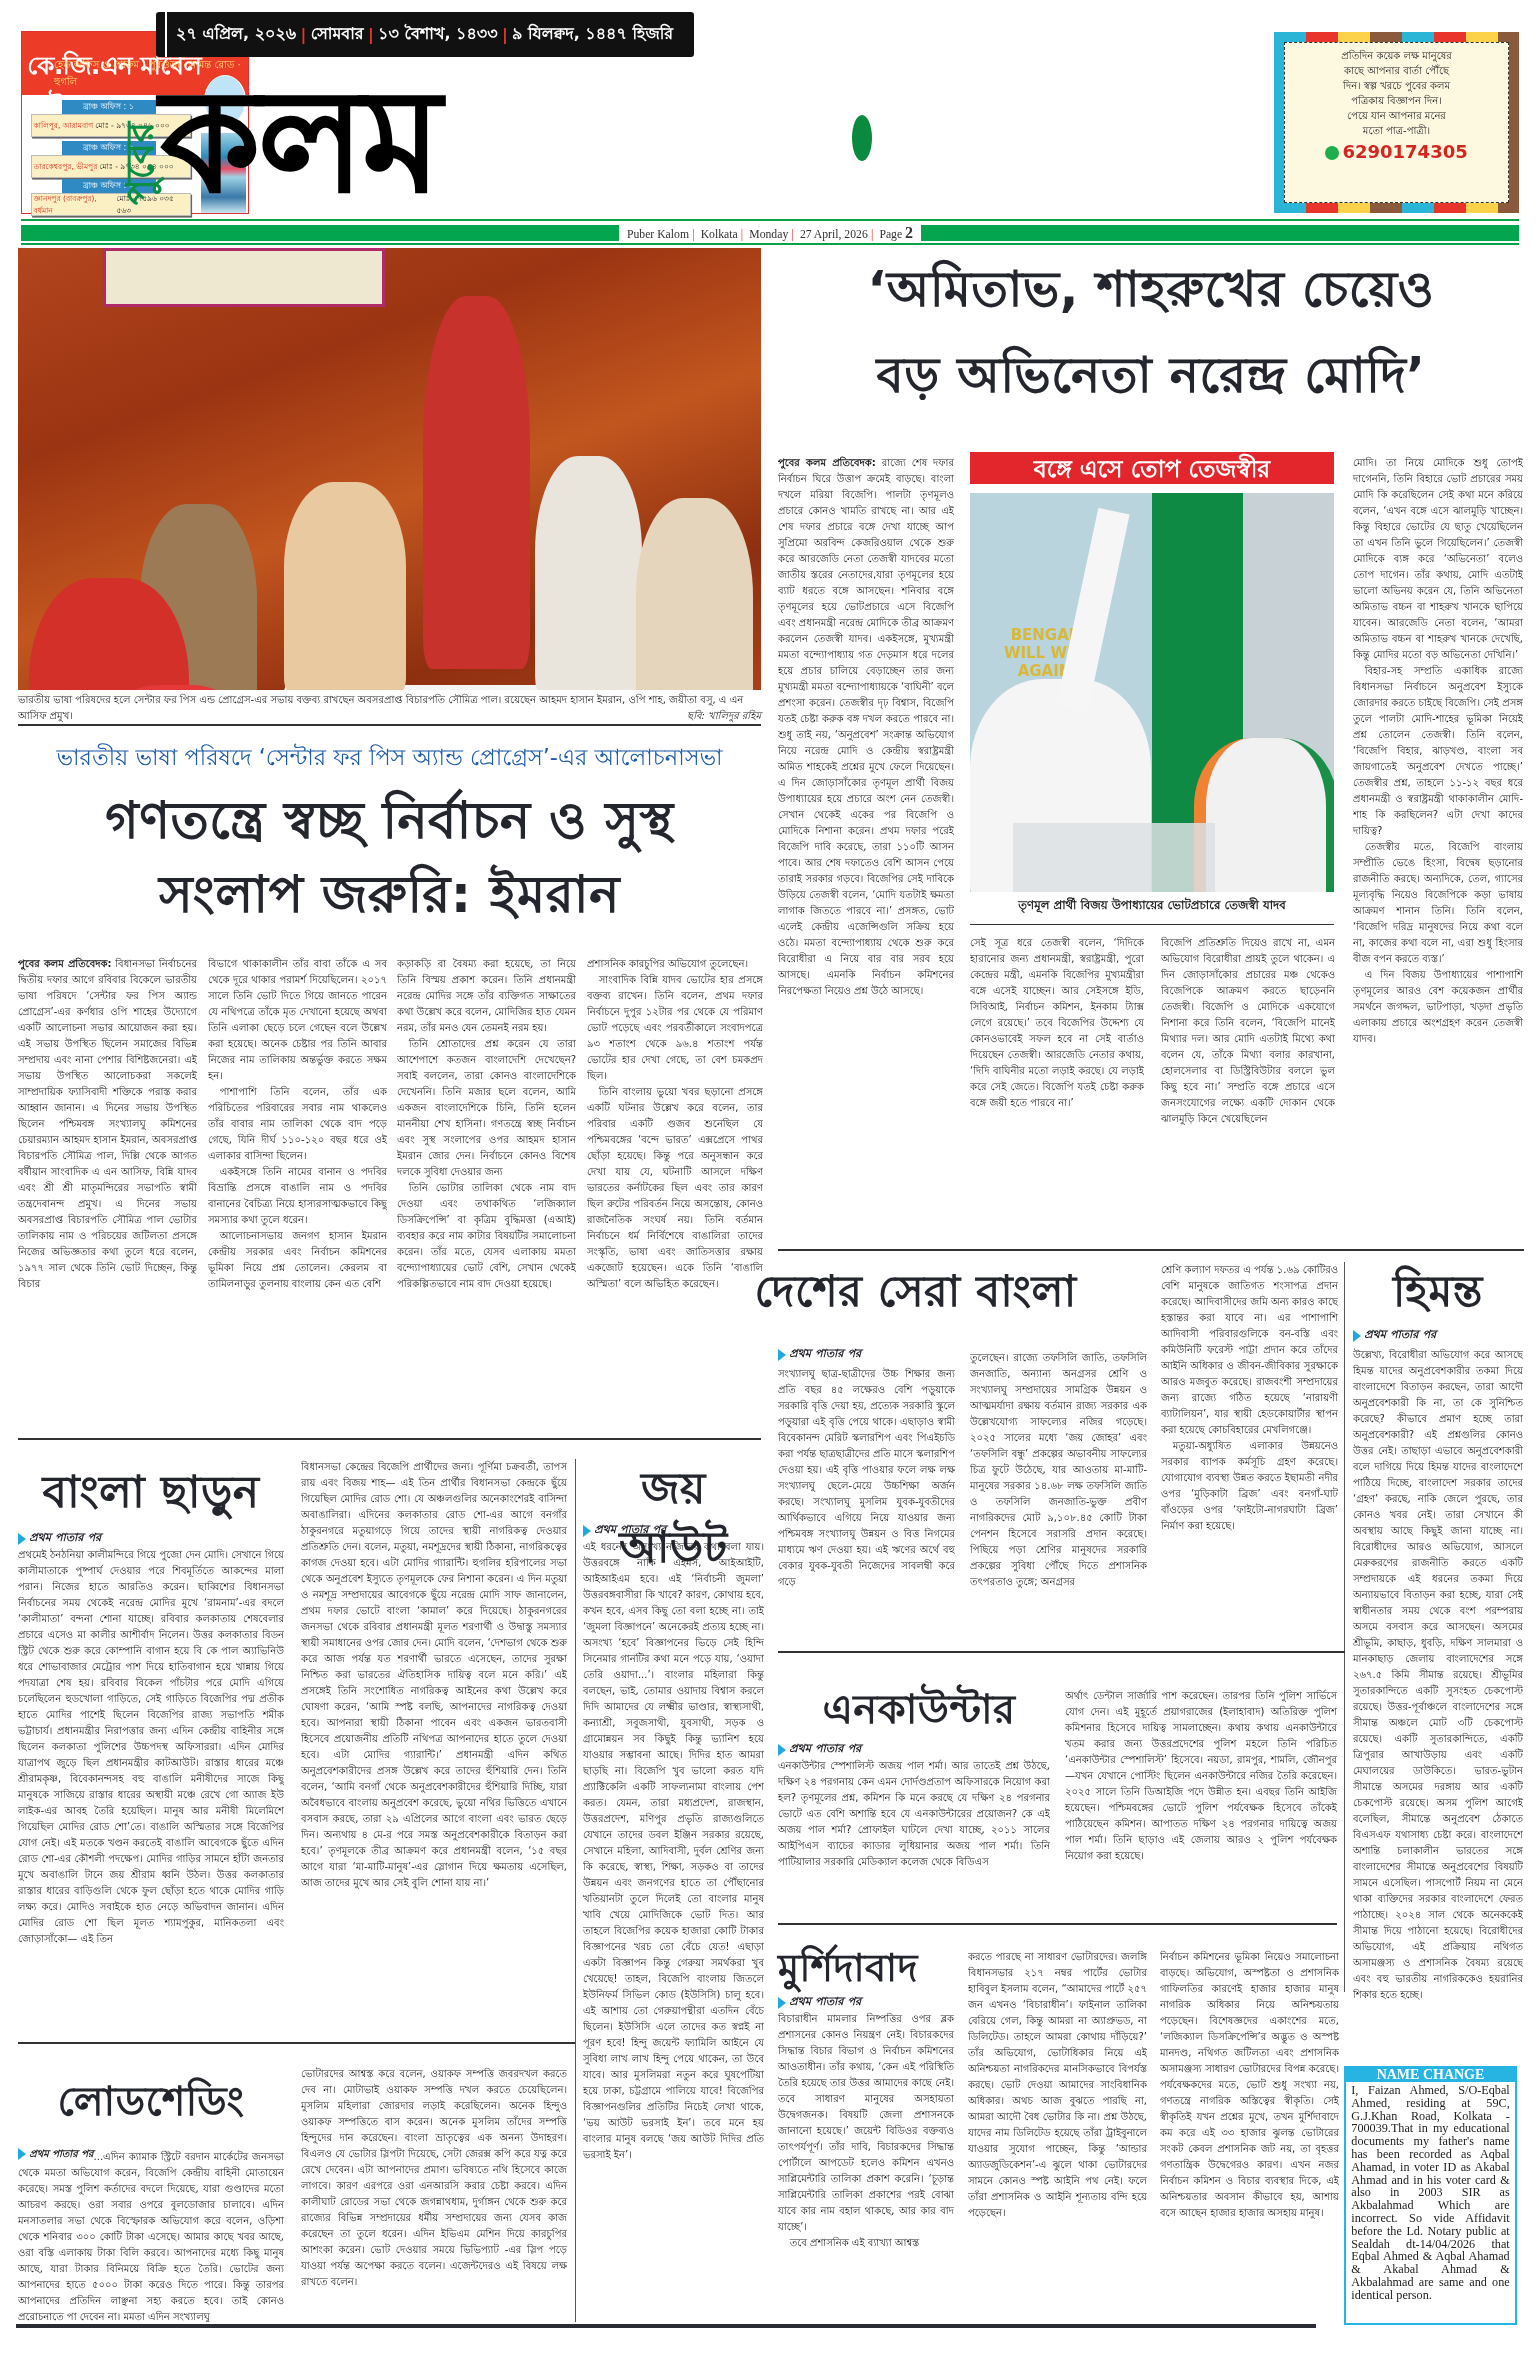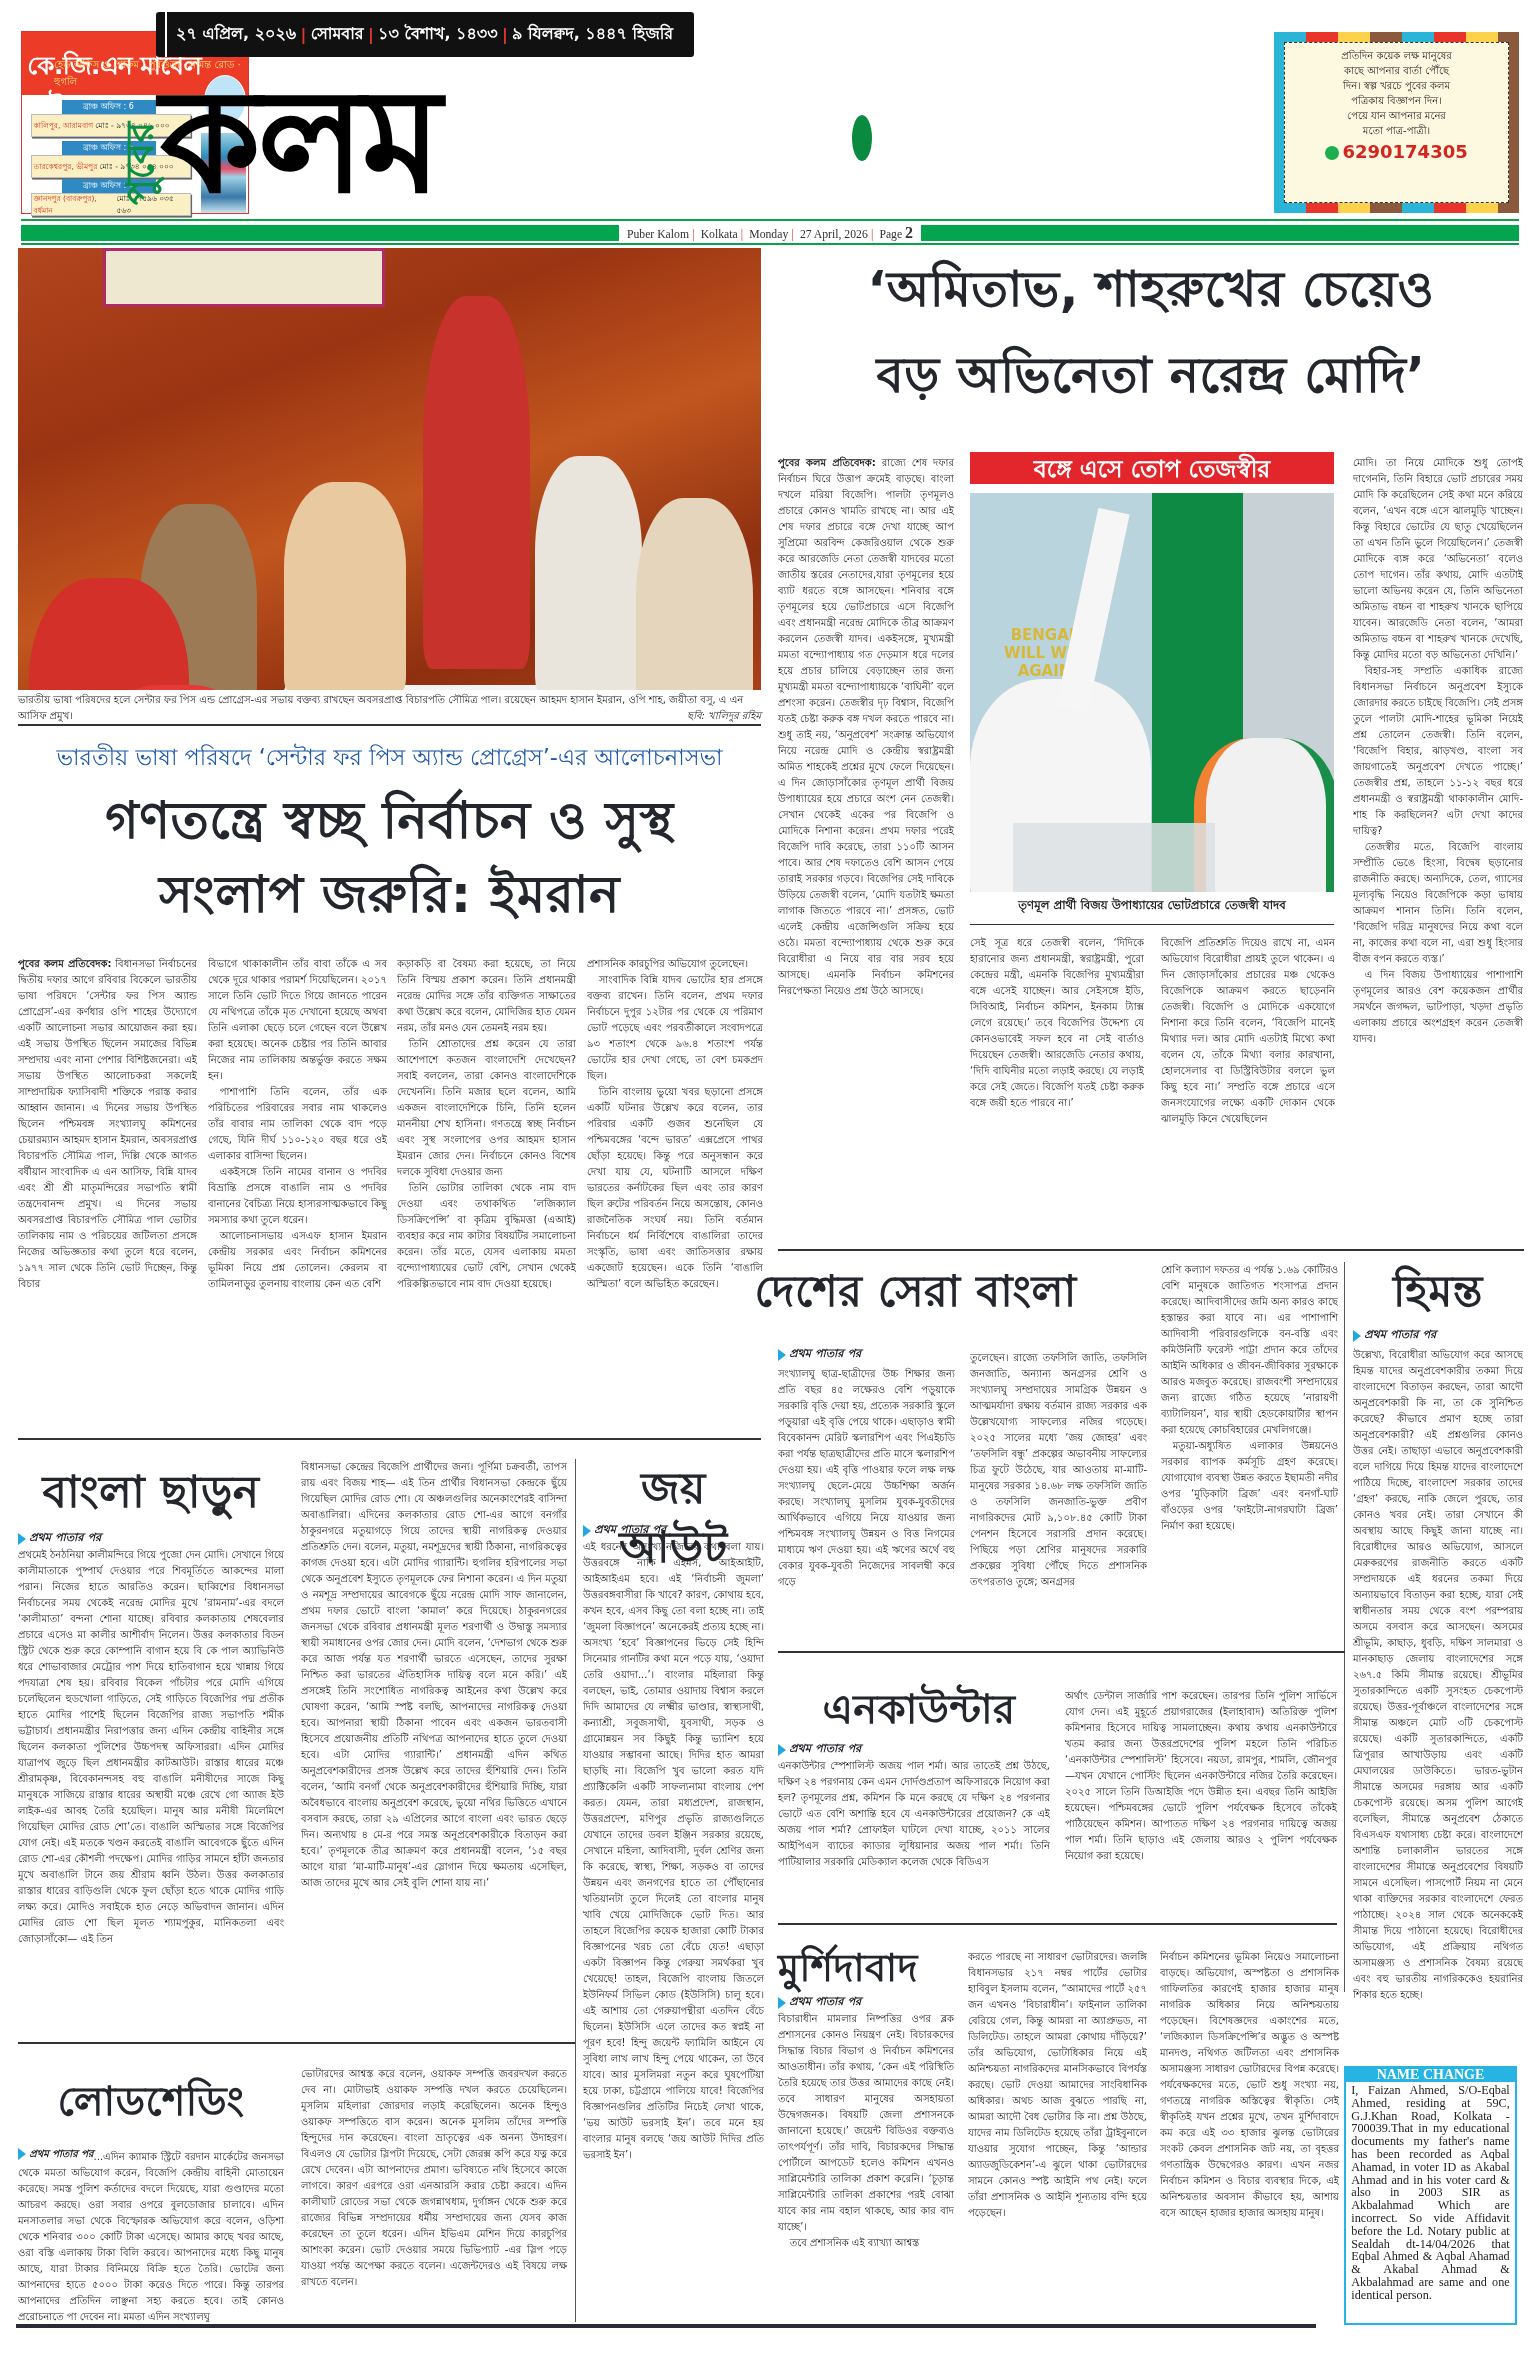--- a/index.html
+++ b/index.html
@@ -75,21 +75,21 @@
 <body>
 
 <div class="abs ad-left">
   <div class="top">
     <div class="phone">মোঃ - ৯৭৩৩ ৭৯৫১৪৪</div>
     <div class="name">কে.জি.এন মার্বেল হাউস</div>
     <div class="sub">হেড অফিস ও শোরুম : পুরশুড়া · সামন্ত রোড · হুগলি</div>
   </div>
   <div class="logo">KGN</div>
   <div class="branch" style="top:68px">
-    <div class="tag">ব্রাঞ্চ অফিস : 6</div>
+    <div class="tag">ব্রাঞ্চ অফিস : ১</div>
     <div class="row">
         <span class="place">কালিপুর, আরামবাগ</span>
         <span class="tel">মোঃ - ৯৭৩৪ ০৪৬ ০০০</span>
       </div>
   </div>
   <div class="branch" style="top:109px">
     <div class="tag">ব্রাঞ্চ অফিস : ২</div>
     <div class="row">
         <span class="place">তারকেশ্বরপুর, ভীমপুর</span>
         <span class="tel">মোঃ - ৯৭৩৪ ০৪৪ ০০০</span>
@@ -172,21 +172,21 @@
 <div class="abs headline" style="left:18px;top:783px;width:743px;font-size:51px;line-height:75px;">গণতন্ত্রে স্বচ্ছ নির্বাচন ও সুস্থ</div>
 <div class="abs headline" style="left:18px;top:857px;width:743px;font-size:51px;line-height:75px;">সংলাপ জরুরি: ইমরান</div>
 
 <div class="col" style="left:18px;top:956px;width:179px;height:469px;">
   <p class="ni"><b>পুবের কলম প্রতিবেদক:</b> <span>বিধানসভা নির্বাচনের দ্বিতীয় দফার আগে রবিবার বিকেলে ভারতীয় ভাষা পরিষদে ‘সেন্টার ফর পিস অ্যান্ড প্রোগ্রেস’-এর কর্ণধার ওপি শাহের উদ্যোগে একটি আলোচনা সভার আয়োজন করা হয়। এই সভায় উপস্থিত ছিলেন সমাজের বিভিন্ন সম্প্রদায় এবং নানা পেশার বিশিষ্টজনেরা। এই সভায় উপস্থিত আলোচকরা সকলেই সাম্প্রদায়িক ফ্যাসিবাদী শক্তিকে পরাস্ত করার আহ্বান জানান। এ দিনের সভায় উপস্থিত ছিলেন পশ্চিমবঙ্গ সংখ্যালঘু কমিশনের চেয়ারম্যান আহমদ হাসান ইমরান, অবসরপ্রাপ্ত বিচারপতি সৌমিত্র পাল, দিল্লি থেকে আগত বর্ষীয়ান সাংবাদিক এ এন আসিফ, বিন্নি যাদব এবং শ্রী শ্রী মাতৃমন্দিরের সভাপতি স্বামী তন্ত্রদেবানন্দ প্রমুখ। এ দিনের সভায় অবসরপ্রাপ্ত বিচারপতি সৌমিত্র পাল ভোটার তালিকায় নাম ও পরিচয়ের জটিলতা প্রসঙ্গে নিজের অভিজ্ঞতার কথা তুলে ধরে বলেন, ১৯৭৭ সাল থেকে তিনি ভোট দিচ্ছেন, কিন্তু বিচার</span></p>
 </div>
 <div class="col" style="left:208px;top:956px;width:179px;height:469px;">
     <p class="ni">বিভাগে থাকাকালীন তাঁর বাবা তাঁকে এ সব থেকে দূরে থাকার পরামর্শ দিয়েছিলেন। ২০১৭ সালে তিনি ভোট দিতে গিয়ে জানতে পারেন যে নথিপত্রে তাঁকে মৃত দেখানো হয়েছে অথবা তিনি এলাকা ছেড়ে চলে গেছেন বলে উল্লেখ করা হয়েছে। অনেক চেষ্টার পর তিনি আবার নিজের নাম তালিকায় অন্তর্ভুক্ত করতে সক্ষম হন।</p>
     <p>পাশাপাশি তিনি বলেন, তাঁর এক পরিচিতের পরিবারের সবার নাম থাকলেও তাঁর বাবার নাম তালিকা থেকে বাদ পড়ে গেছে, যিনি দীর্ঘ ১১০-১২০ বছর ধরে ওই এলাকার বাসিন্দা ছিলেন।</p>
     <p>একইসঙ্গে তিনি নামের বানান ও পদবির বিভ্রান্তি প্রসঙ্গে বাঙালি নাম ও পদবির বানানের বৈচিত্র্য নিয়ে হাস্যরসাত্মকভাবে কিছু সমস্যার কথা তুলে ধরেন।</p>
-    <p>আলোচনাসভায় এসএফ হাসান ইমরান কেন্দ্রীয় সরকার এবং নির্বাচন কমিশনের ভূমিকা নিয়ে প্রশ্ন তোলেন। কেরলম বা তামিলনাড়ুর তুলনায় বাংলায় কেন এত বেশি</p>
+    <p>আলোচনাসভায় জনগণ হাসান ইমরান কেন্দ্রীয় সরকার এবং নির্বাচন কমিশনের ভূমিকা নিয়ে প্রশ্ন তোলেন। কেরলম বা তামিলনাড়ুর তুলনায় বাংলায় কেন এত বেশি</p>
   </div>
 <div class="col" style="left:397px;top:956px;width:179px;height:469px;">
     <p class="ni">কড়াকড়ি বা বৈষম্য করা হয়েছে, তা নিয়ে তিনি বিস্ময় প্রকাশ করেন। তিনি প্রধানমন্ত্রী নরেন্দ্র মোদির সঙ্গে তাঁর ব্যক্তিগত সাক্ষাতের কথা উল্লেখ করে বলেন, মোদিজির হাত যেমন নরম, তাঁর মনও যেন তেমনই নরম হয়।</p>
     <p>তিনি শ্রোতাদের প্রশ্ন করেন যে তারা আশেপাশে কতজন বাংলাদেশি দেখেছেন? সবাই বললেন, তারা কোনও বাংলাদেশিকে দেখেননি। তিনি মজার ছলে বলেন, আমি একজন বাংলাদেশিকে চিনি, তিনি হলেন মাননীয়া শেখ হাসিনা। গণতন্ত্রে স্বচ্ছ নির্বাচন এবং সুস্থ সংলাপের ওপর আহমদ হাসান ইমরান জোর দেন। নির্বাচনে কোনও বিশেষ দলকে সুবিধা দেওয়ার জন্য</p>
     <p>তিনি ভোটার তালিকা থেকে নাম বাদ দেওয়া এবং তথাকথিত ‘লজিক্যাল ডিসক্রিপেন্সি’ বা কৃত্রিম বুদ্ধিমত্তা (এআই) ব্যবহার করে নাম কাটার বিষয়টির সমালোচনা করেন। তাঁর মতে, যেসব এলাকায় মমতা বন্দ্যোপাধ্যায়ের ভোট বেশি, সেখান থেকেই পরিকল্পিতভাবে নাম বাদ দেওয়া হয়েছে।</p>
   </div>
 <div class="col" style="left:587px;top:956px;width:176px;height:469px;">
     <p class="ni">প্রশাসনিক কারচুপির অভিযোগ তুলেছেন।</p>
     <p>সাংবাদিক বিন্নি যাদব ভোটের হার প্রসঙ্গে বক্তব্য রাখেন। তিনি বলেন, প্রথম দফার নির্বাচনে দুপুর ১২টার পর থেকে যে পরিমাণ ভোট পড়েছে এবং পরবর্তীকালে সংবাদপত্রে ৯৩ শতাংশ থেকে ৯৬.৪ শতাংশ পর্যন্ত ভোটের হার দেখা গেছে, তা বেশ চমকপ্রদ ছিল।</p>
     <p>তিনি বাংলায় ভুয়ো খবর ছড়ানো প্রসঙ্গে একটি ঘটনার উল্লেখ করে বলেন, তার পরিবার একটি গুজব শুনেছিল যে পশ্চিমবঙ্গের ‘বন্দে ভারত’ এক্সপ্রেসে পাথর ছোঁড়া হয়েছে। কিন্তু পরে অনুসন্ধান করে দেখা যায় যে, ঘটনাটি আসলে দক্ষিণ ভারতের কর্নাটকের ছিল এবং তার কারণ ছিল রুটের পরিবর্তন নিয়ে অসন্তোষ, কোনও রাজনৈতিক সংঘর্ষ নয়। তিনি বর্তমান নির্বাচনে ধর্ম নির্বিশেষে বাঙালিরা তাদের সংস্কৃতি, ভাষা এবং জাতিসত্তার রক্ষায় একজোট হয়েছেন। একে তিনি ‘বাঙালি অস্মিতা’ বলে অভিহিত করেছেন।</p>

